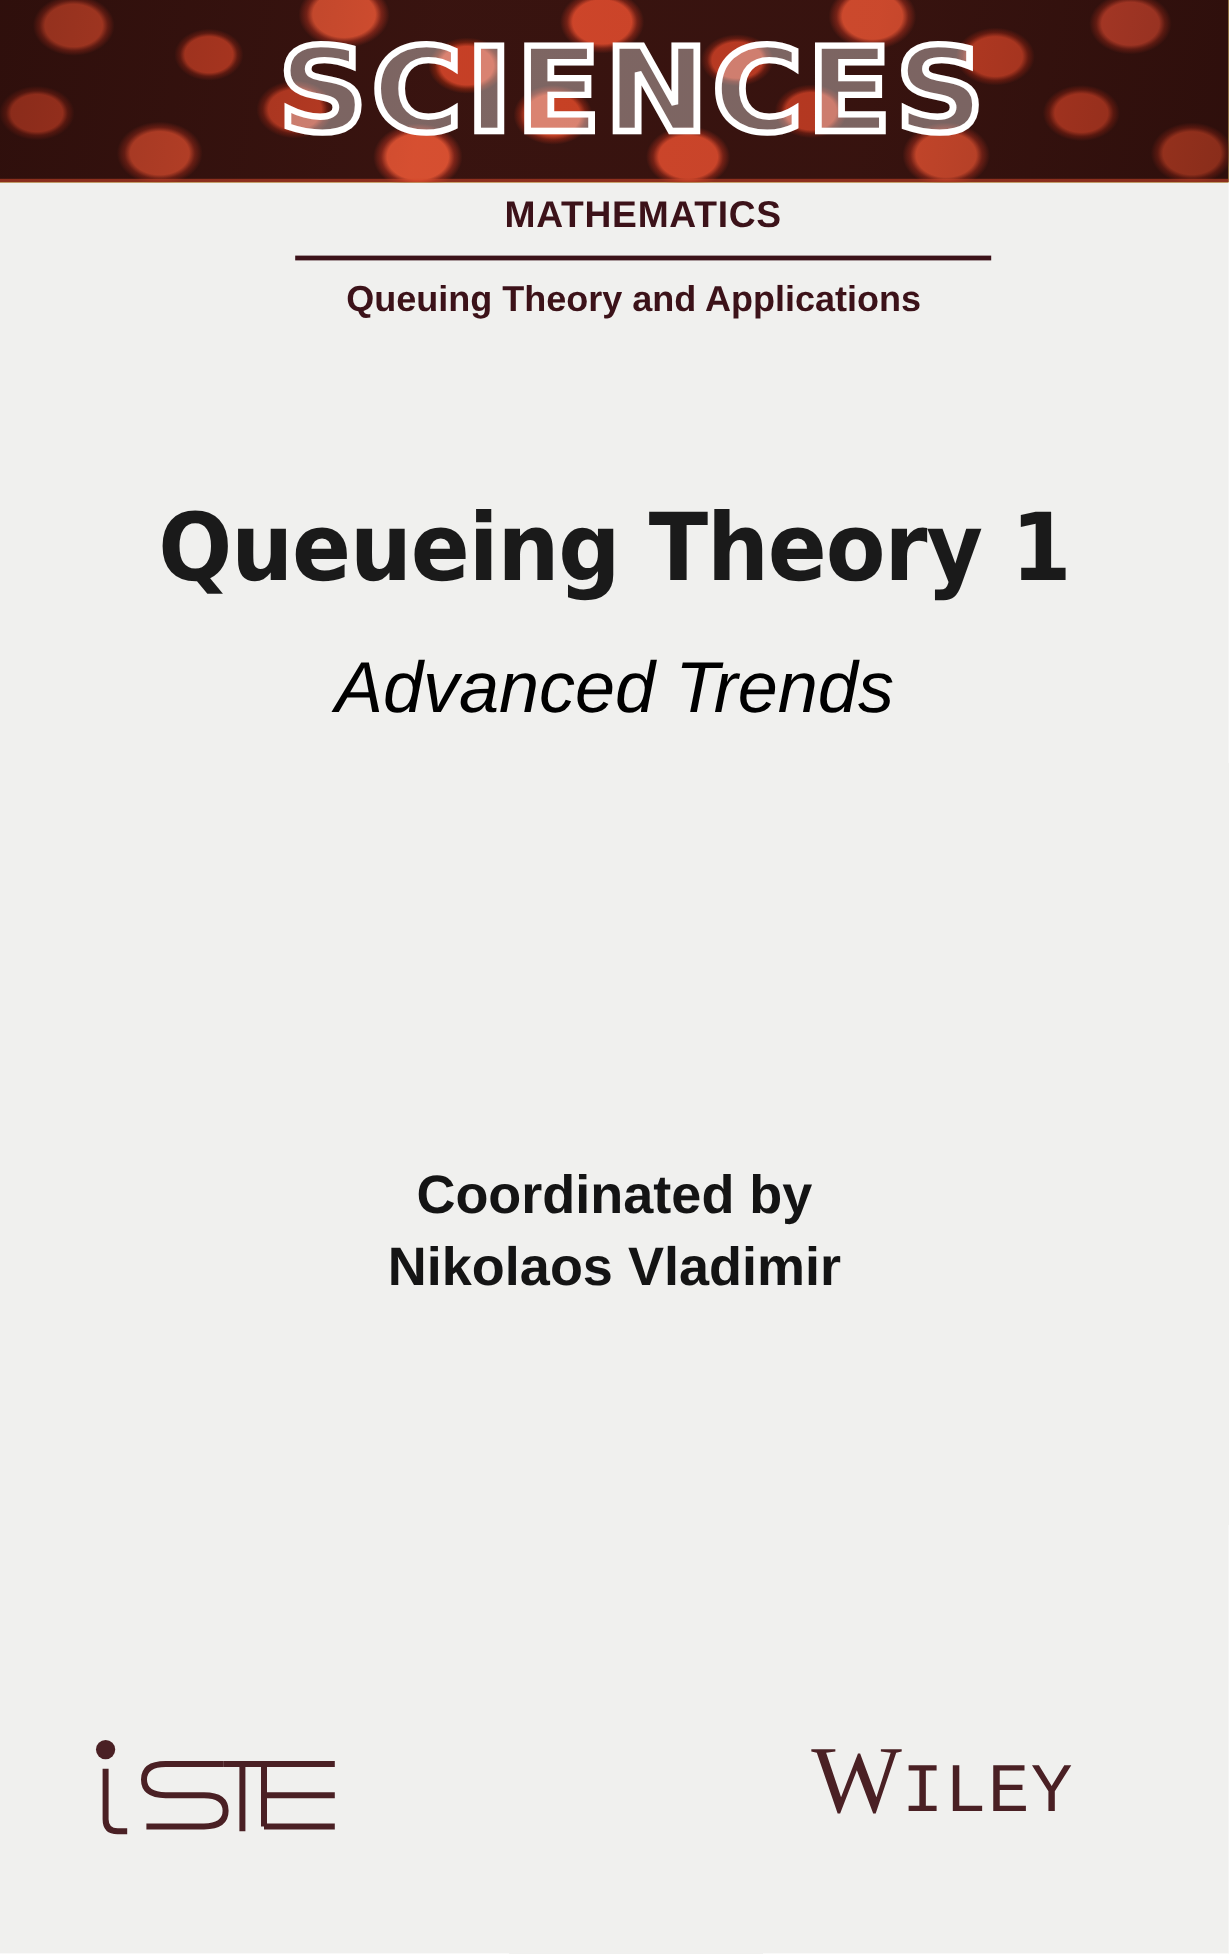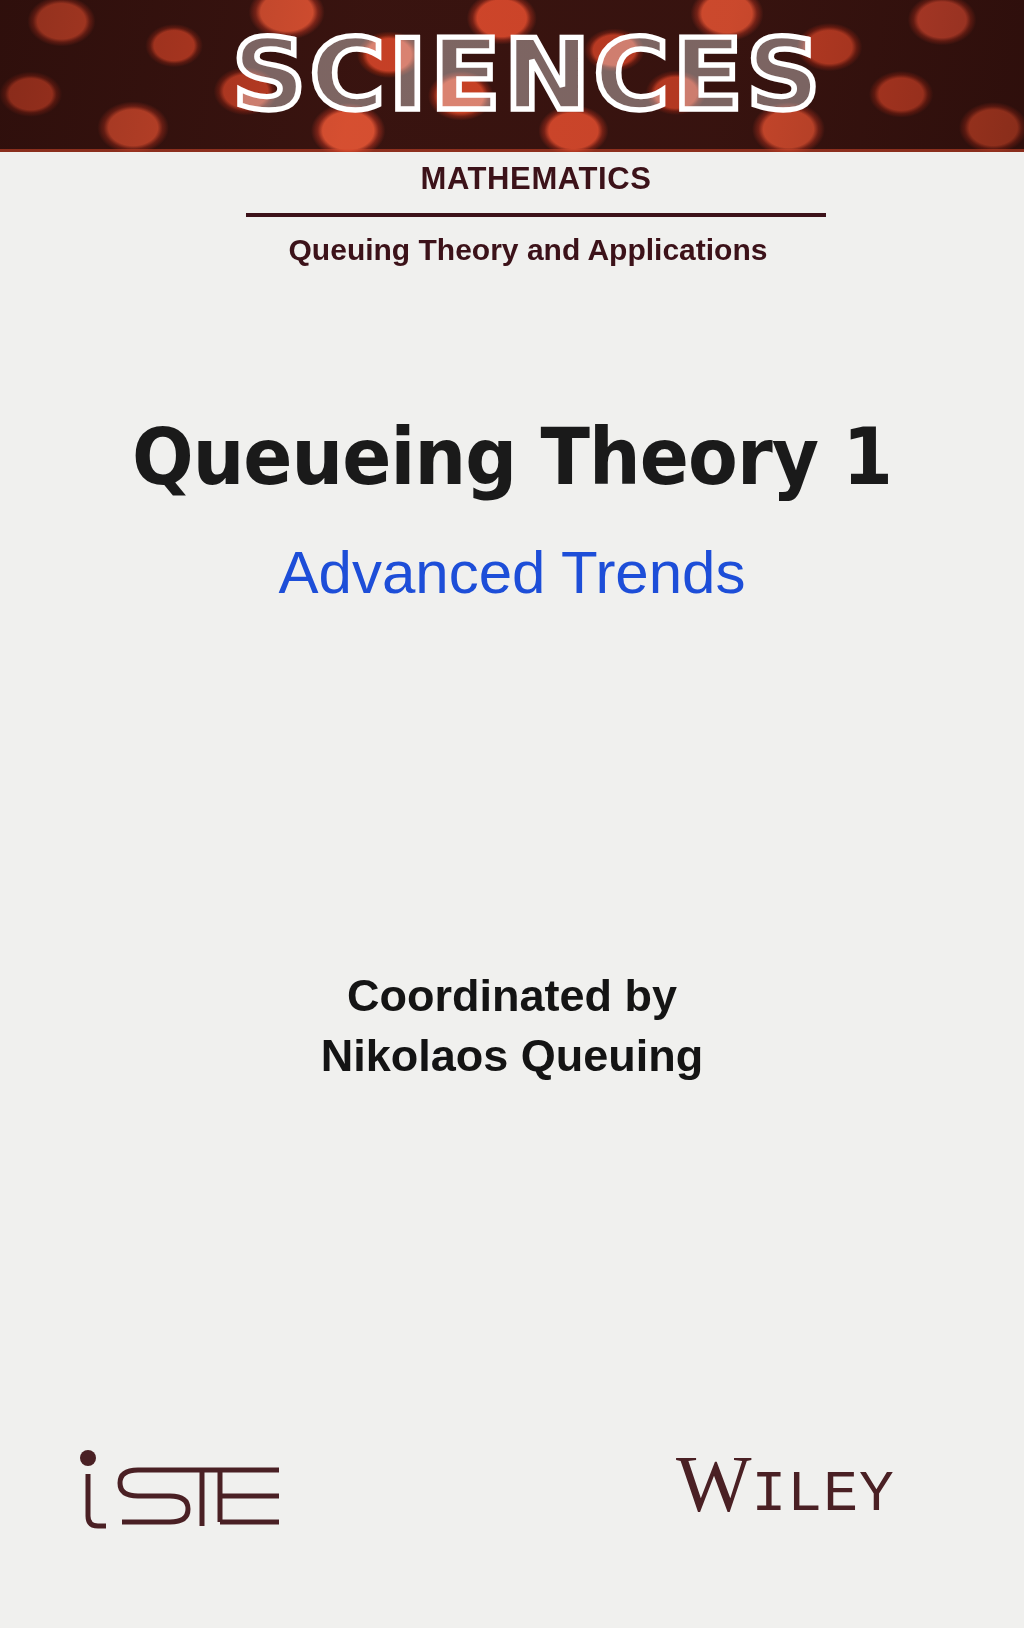--- a/index.html
+++ b/index.html
@@ -145,23 +145,24 @@
     color: #1a1a1a;
     letter-spacing: -1px;
     margin: 0;
     transform: scaleX(0.93);
     transform-origin: center center;
     white-space: nowrap;
   }
   .book-subtitle {
     font-family: "Liberation Sans", sans-serif;
     font-weight: 400;
+    font-style: italic;
     font-size: 60px;
     line-height: 1;
-    color: #1d4ed8;
+    color: #000000;
     margin: 45px 0 0 0;
     white-space: nowrap;
   }
 
   
   .authors {
     position: absolute;
     left: 0;
     top: 966px;
     width: 1024px;
@@ -233,21 +234,21 @@
     <div class="series-topic">Queuing Theory and Applications</div>
   </div>
 
   <div class="title-block">
     <h1 class="book-title">Queueing Theory 1</h1>
     <div class="book-subtitle">Advanced Trends</div>
   </div>
 
   <div class="authors">
     <div class="authors-line">Coordinated by</div>
-    <div class="authors-line">Nikolaos Queuing</div>
+    <div class="authors-line">Nikolaos Vladimir</div>
   </div>
 
   <div class="iste-logo">
     <svg viewBox="0 0 210 92" width="210" height="92" xmlns="http://www.w3.org/2000/svg">
       <g fill="none" stroke="#4a2024" stroke-width="5">
 
         <path d="M14 34 L14 76 Q14 86 24 86 L32 86"></path>
 
         <path d="M112 30 L64 30 Q46 30 46 43 Q46 56 64 56 L96 56 Q114 56 114 69 Q114 82 96 82 L48 82"></path>
 

